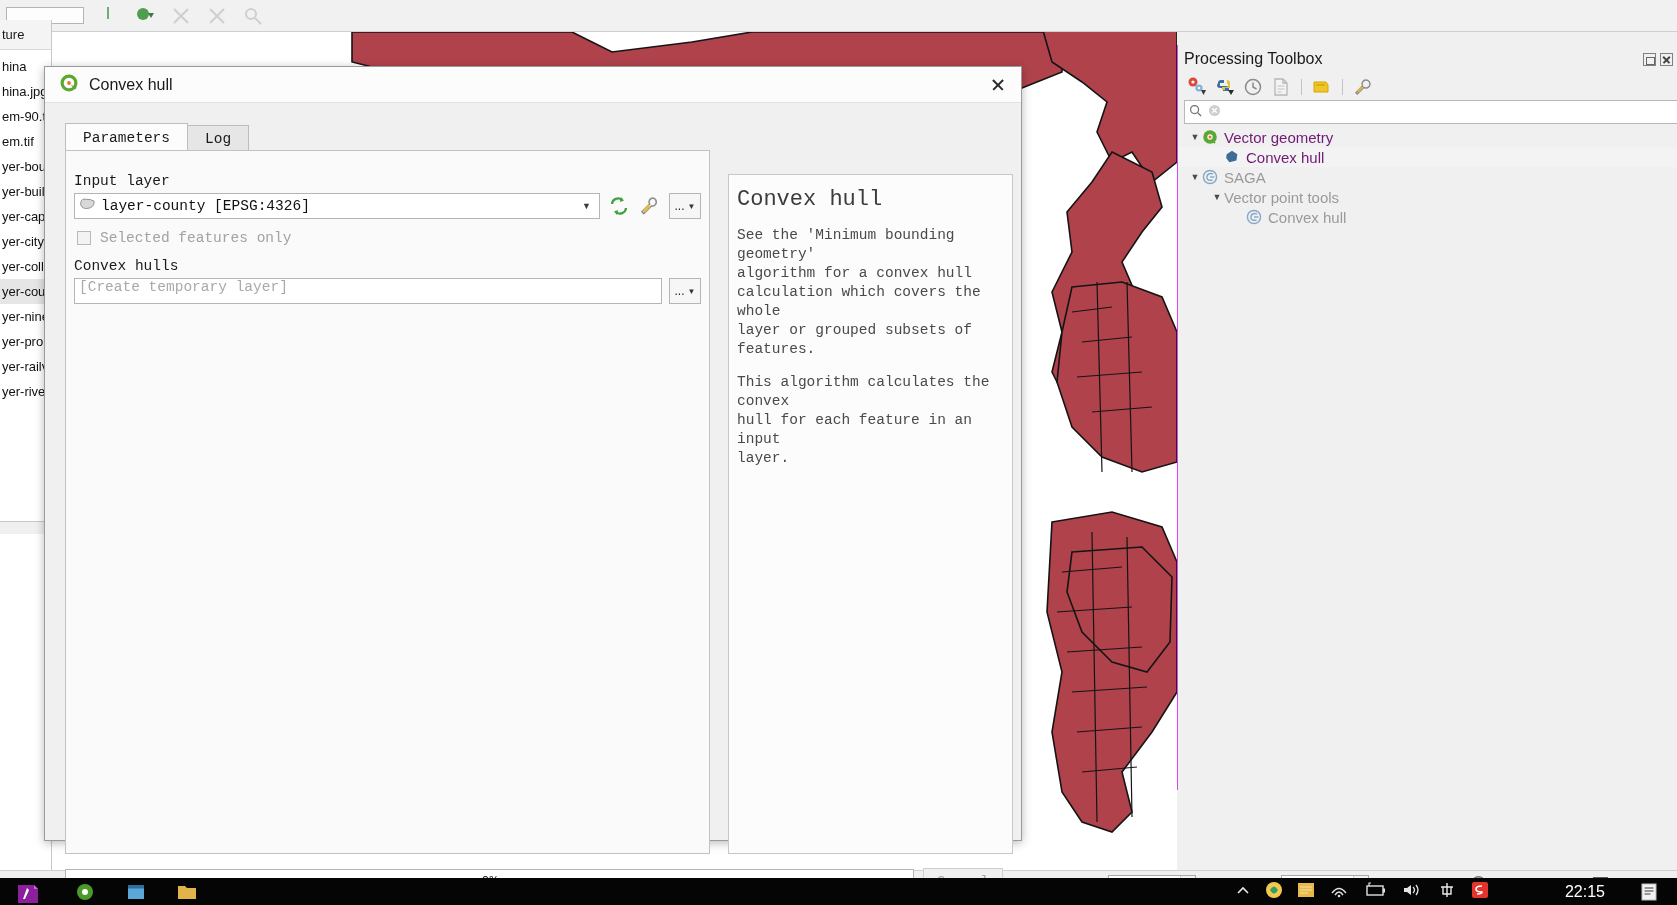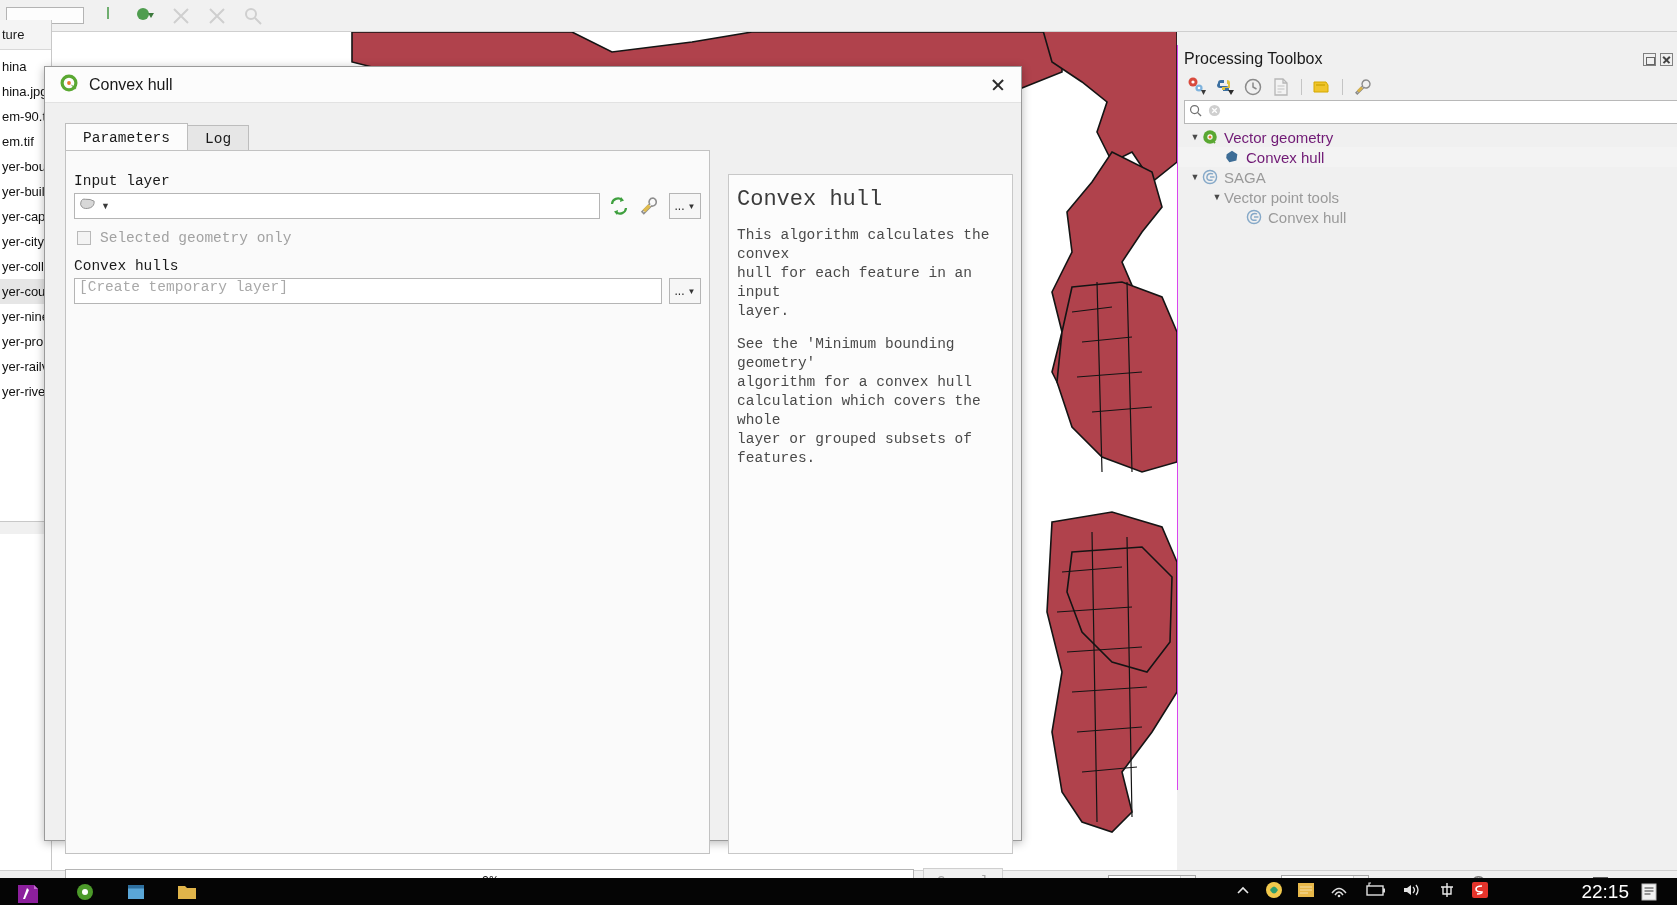--- a/index.html
+++ b/index.html
@@ -231,21 +231,21 @@
   }
   .btn.disabled { color:#a8a8a8; background:#f0f0f0; border-color:#cfcfcf; }
 
   
   .taskbar {
     position:absolute; left:0; top:878px; width:1677px; height:27px;
     background:#050505; display:flex; align-items:center;
   }
   .tb-ico { width:26px; height:22px; position:relative; margin:0 3px; }
   .tb-clock {
-    color:#fff; font-size:19px; margin-left:auto; margin-right:10px;
+    color:#fff; font-size:16px; margin-left:auto; margin-right:34px;
     font-family:"Liberation Sans", sans-serif;
   }
   .tb-right-ico { width:24px; height:20px; margin-right:14px; position:relative; }
 </style>
 </head>
 <body>
 
 <div id="qgis-root">
 
   <div class="top-toolbar">
@@ -504,20 +504,21 @@
       <div class="pp-inner">
 
         <div class="field-label">Input layer</div>
         <div class="row">
           <div class="combo">
             <span>
               <svg width="17" height="14" viewBox="0 0 18 14">
                 <path d="M2 5 Q3 1 7 2 Q12 1.5 16 4 Q16.5 9 12 11 Q6 13 3 10 Q1 8 2 5z" fill="#d8d8d8" stroke="#8e8e8e" stroke-width="1"></path>
               </svg>
             </span>
+            <span class="c-txt">layer-county [EPSG:4326]</span>
             <span class="c-arrow">▼</span>
           </div>
           <div class="iconbtn">
             <svg width="24" height="24" viewBox="0 0 24 24">
               <path d="M5 10a6 6 0 0110-4" stroke="#3fa03f" stroke-width="2.2" fill="none"></path>
               <path d="M19 14a6 6 0 01-10 4" stroke="#3fa03f" stroke-width="2.2" fill="none"></path>
               <path d="M14 3 L17 6.5 L13 8 Z" fill="#3fa03f"></path>
               <path d="M10 21 L7 17.5 L11 16 Z" fill="#3fa03f"></path>
             </svg>
           </div>
@@ -528,21 +529,21 @@
             </svg>
           </div>
           <div class="dotsbtn">
             <span>...</span>
             <span class="caret">▼</span>
           </div>
         </div>
 
         <div class="chk-row">
           <span class="chkbox"></span>
-          <span class="chk-lbl dim">Selected geometry only</span>
+          <span class="chk-lbl dim">Selected features only</span>
         </div>
 
         <div class="field-label">Convex hulls</div>
         <div class="row">
           <div class="text-input">
             <span class="ph">[Create temporary layer]</span>
           </div>
           <div class="dotsbtn">
             <span>...</span>
             <span class="caret">▼</span>
@@ -552,28 +553,28 @@
 
       </div>
     </div>
 
     <div class="pane-handle">▶</div>
 
     <div class="help-pane">
       <div class="help-inner">
         <div class="help-title">Convex hull</div>
         <div id="help-paragraphs">
-            <div class="help-p">This algorithm calculates the convex
-hull for each feature in an input
-layer.</div>
             <div class="help-p">See the 'Minimum bounding geometry'
 algorithm for a convex hull
 calculation which covers the whole
 layer or grouped subsets of
 features.</div>
+            <div class="help-p">This algorithm calculates the convex
+hull for each feature in an input
+layer.</div>
           </div>
       </div>
     </div>
 
     <div class="progress-row">
       <div class="progress">
         <span>0%</span>
       </div>
       <div class="btn disabled">Cancel</div>
     </div>

